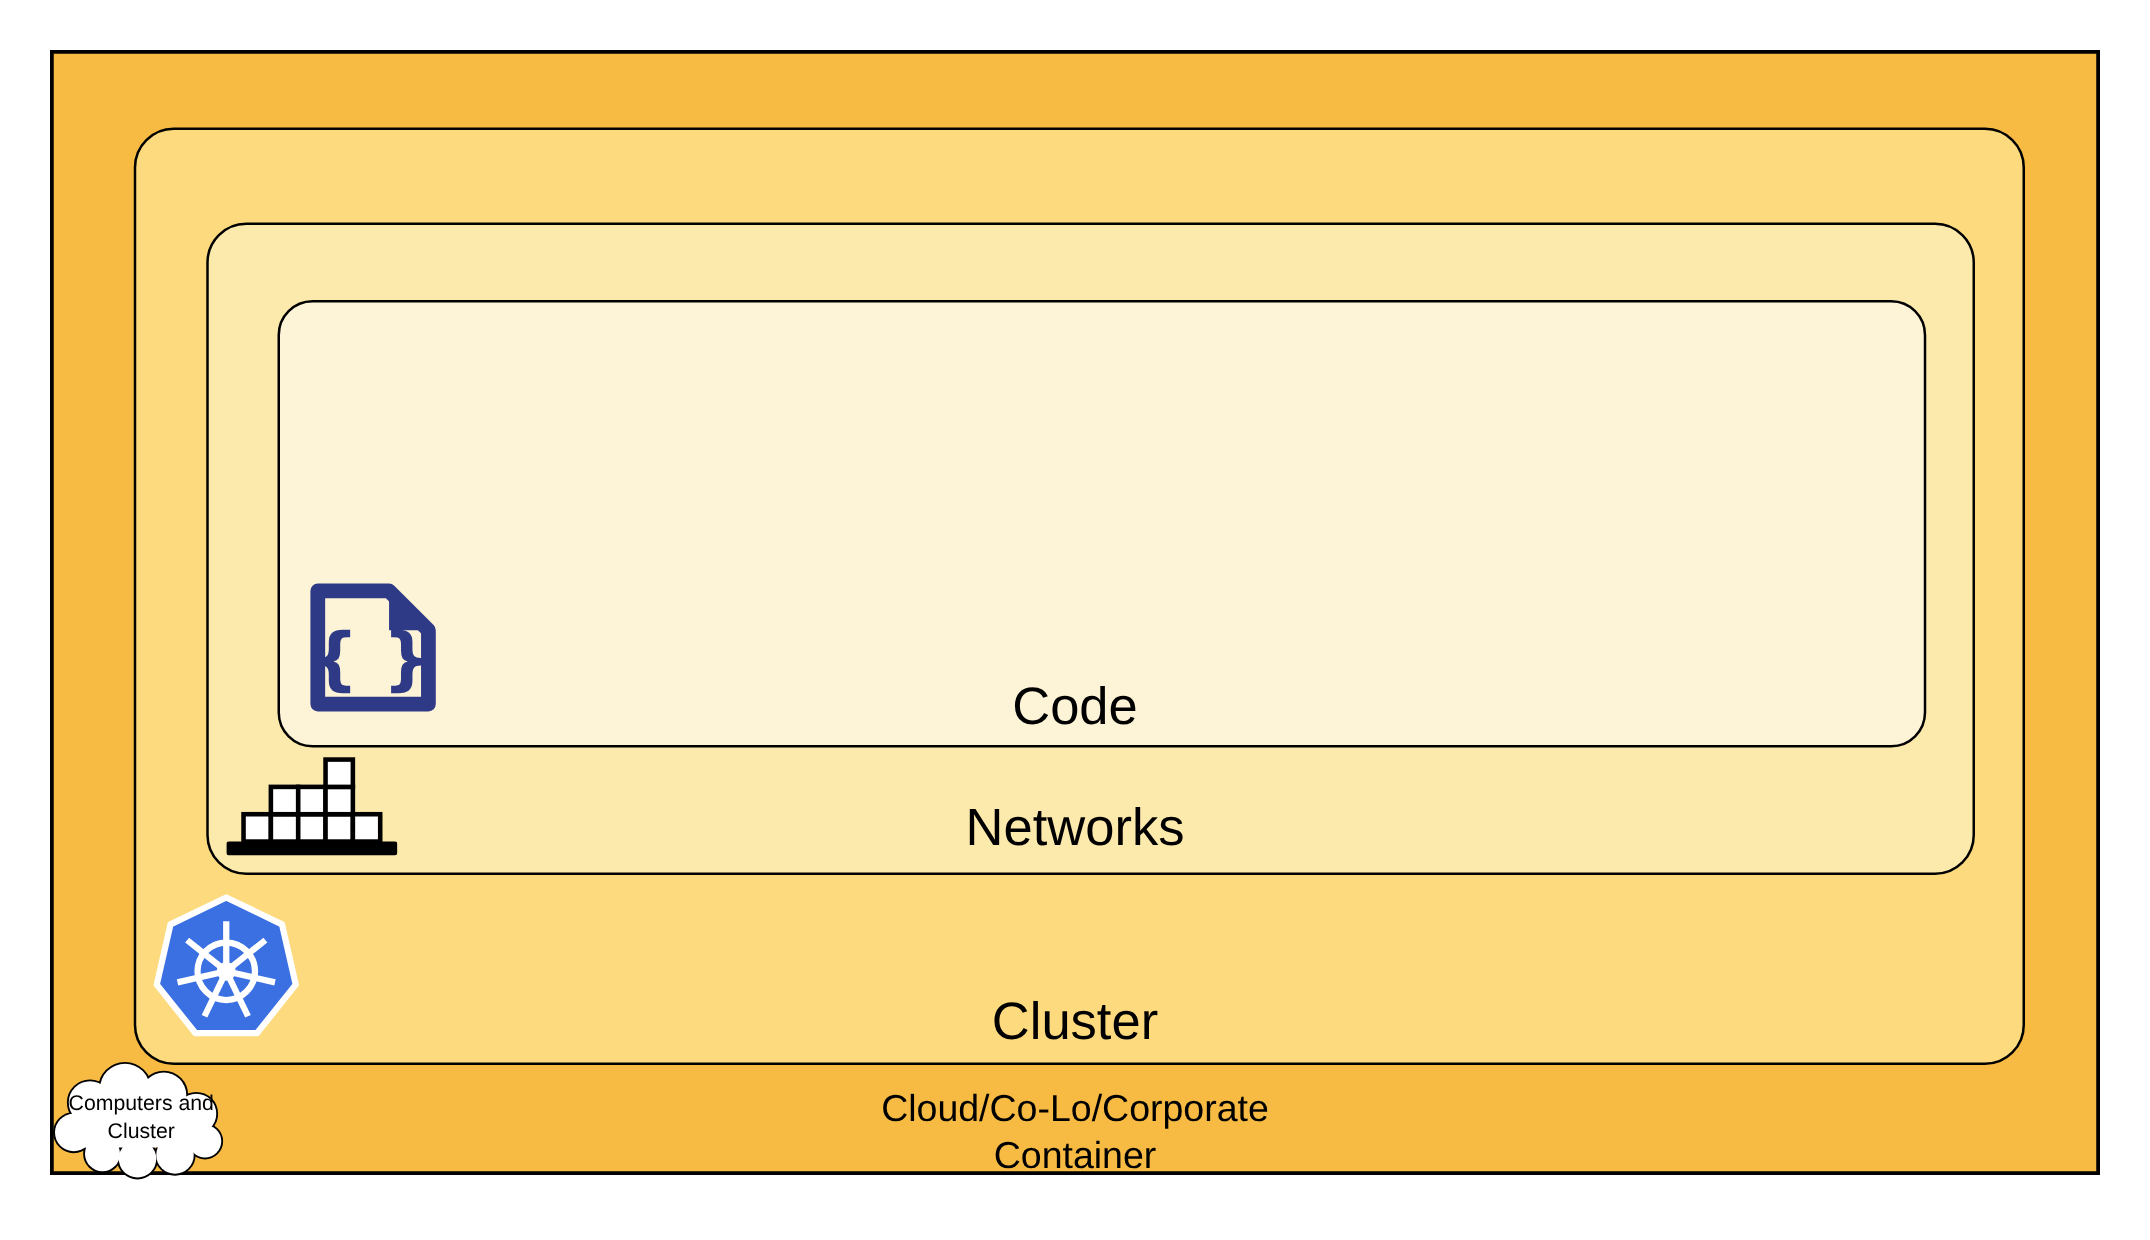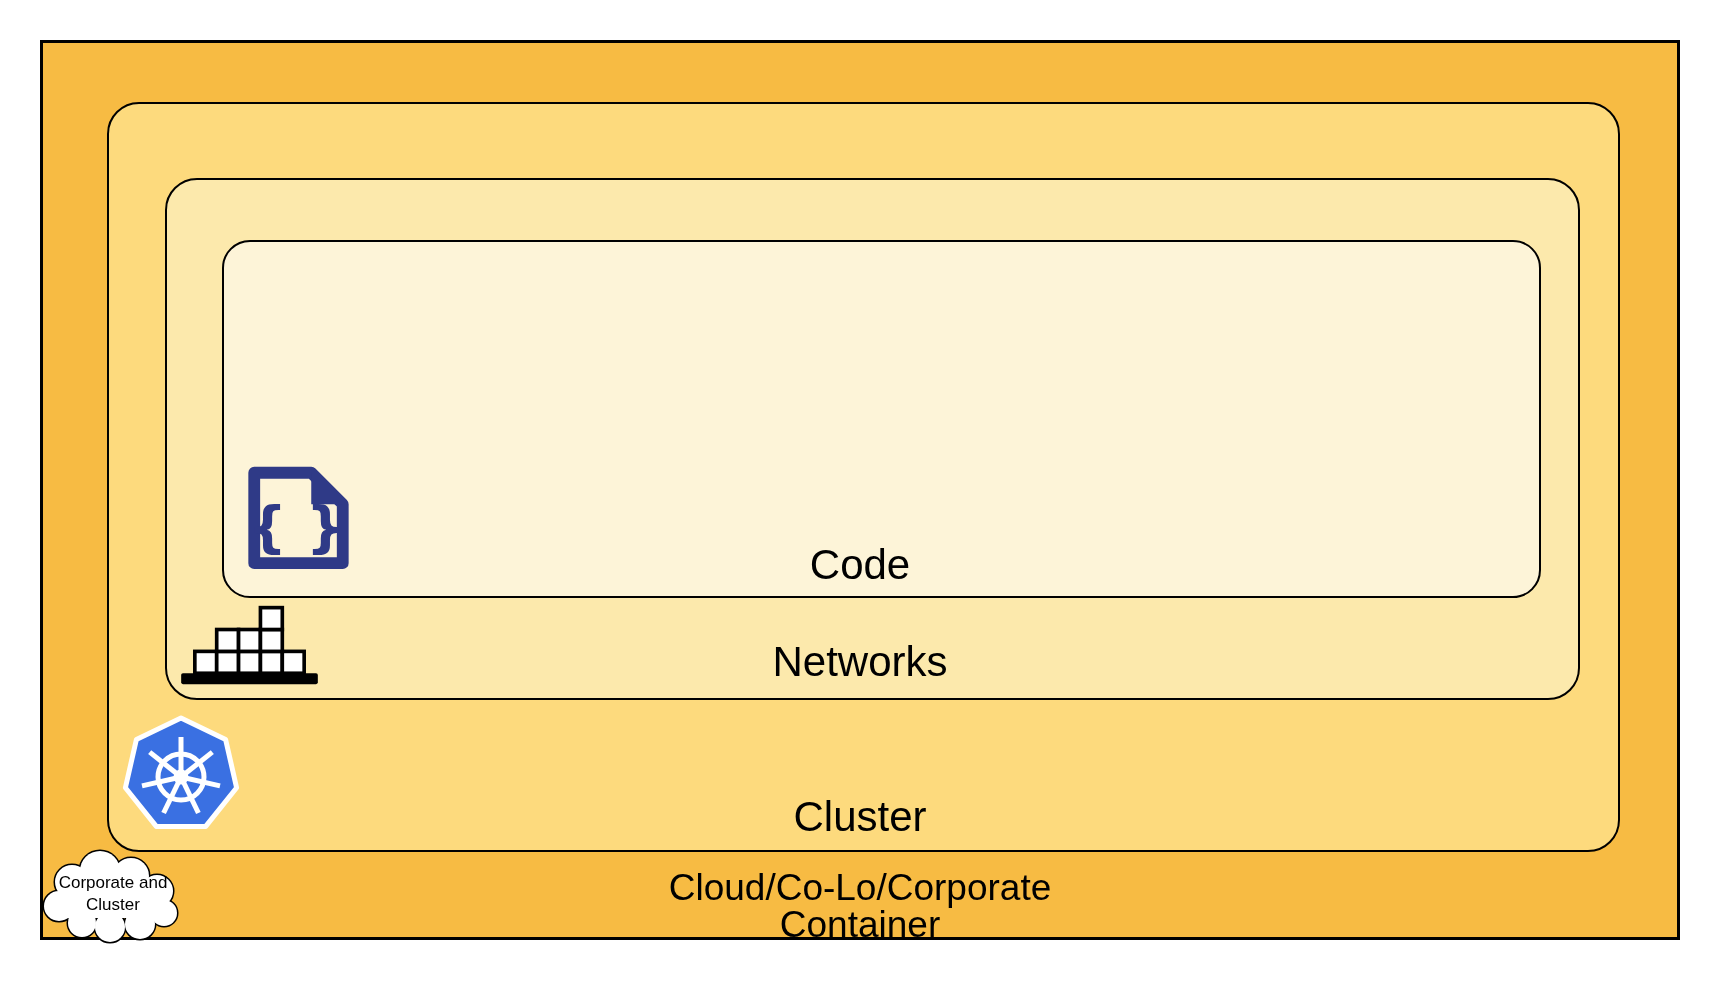--- a/index.html
+++ b/index.html
@@ -54,21 +54,21 @@
     color: #000000;
     font-size: 42px;
     line-height: 48px;
     white-space: nowrap;
   }
   .label-code      { top: 541px; }
   .label-container { top: 638px; }
   .label-cluster   { top: 793px; }
   .label-datacenter {
     top: 869px;
-    font-size: 37px;
+    font-size: 30px;
     line-height: 37px;
     white-space: normal;
   }
   .icon {
     position: absolute;
   }
   .icon svg { display: block; }
   .code-file-icon      { left: 238px; top: 457px; width: 119px; height: 118px; }
   .container-boxes-icon{ left: 181px; top: 604px; width: 137px; height: 82px; }
   .kubernetes-icon     { left: 119px; top: 712px; width: 124px; height: 126px; }
@@ -169,18 +169,18 @@
         <circle cx="119" cy="45" r="16"></circle>
         <circle cx="126" cy="67" r="13"></circle>
         <circle cx="102" cy="78" r="15"></circle>
         <circle cx="72" cy="81" r="15"></circle>
         <circle cx="44" cy="77" r="14"></circle>
         <circle cx="21" cy="60" r="15"></circle>
         <rect x="28" y="36" width="90" height="36"></rect>
       </g>
     </svg>
     <div class="cloud-callout-label">
-      <div>Corporate and</div>
+      <div>Computers and</div>
       <div>Cluster</div>
     </div>
   </div>
 
 </div>
 
 </body></html>

